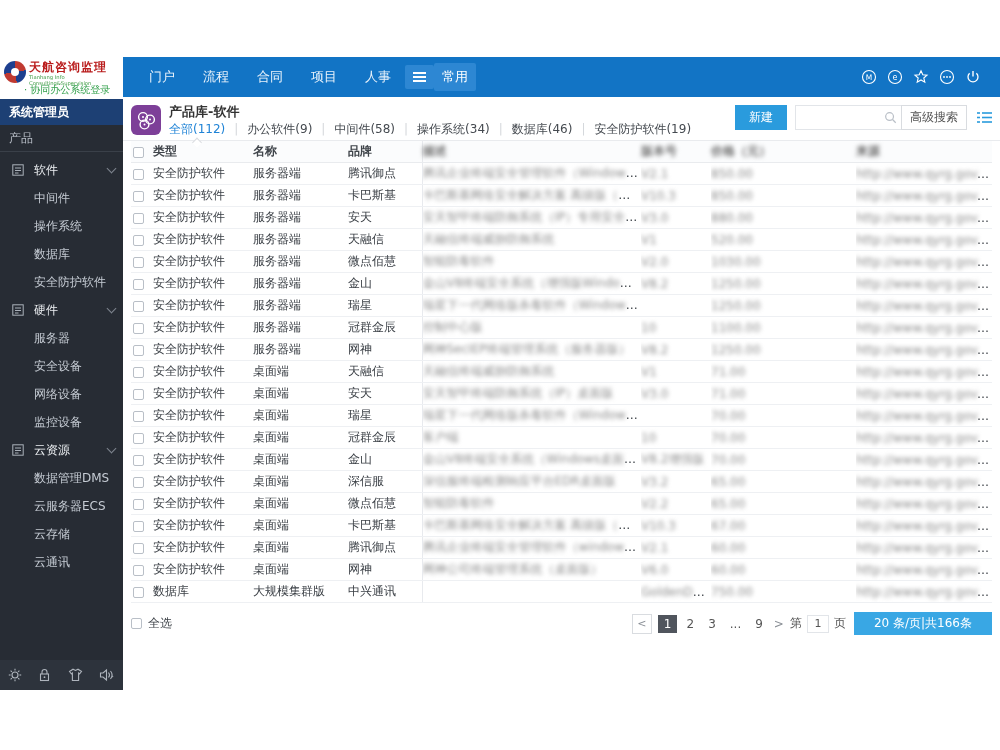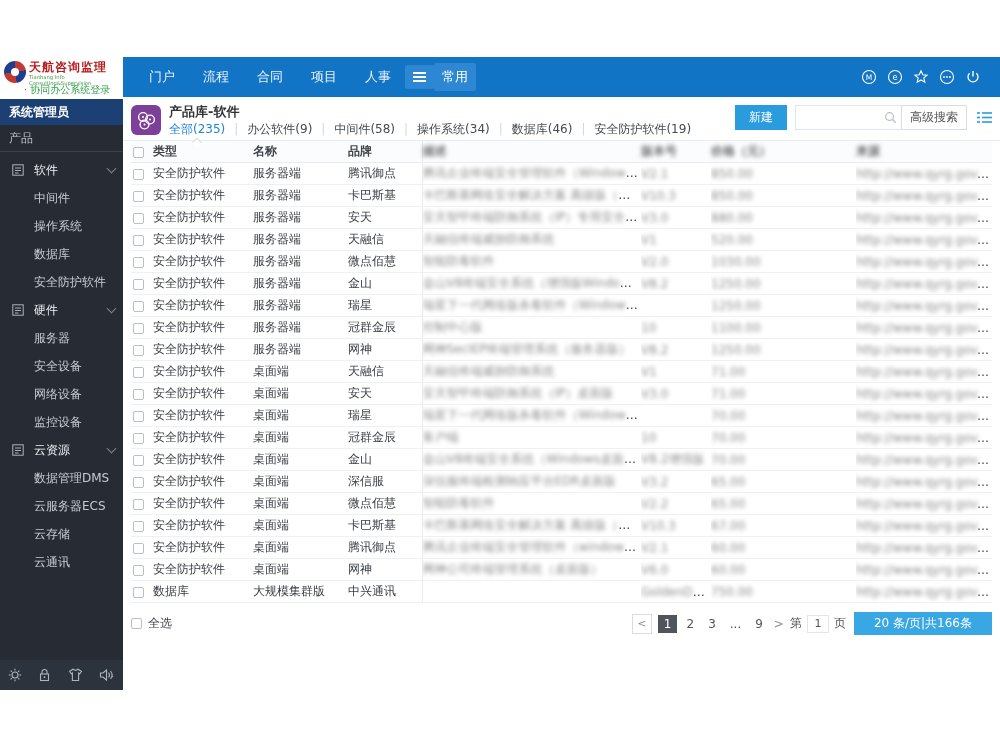--- a/index.html
+++ b/index.html
@@ -274,21 +274,21 @@
             <circle cx="15" cy="10.5" r="4.4" fill="none" stroke="#fff" stroke-width="1.4"></circle>
             <circle cx="9.5" cy="15.5" r="4.4" fill="none" stroke="#fff" stroke-width="1.4"></circle>
             <circle cx="8" cy="8" r="1" fill="#fff"></circle>
             <circle cx="15" cy="10.5" r="1" fill="#fff"></circle>
             <circle cx="9.5" cy="15.5" r="1" fill="#fff"></circle>
           </svg>
       </div>
       <div class="title-block">
         <div class="page-title">产品库-软件</div>
         <div class="tabs" id="tabs">
-            <span class="tab active">全部(235)</span>
+            <span class="tab active">全部(112)</span>
             <span class="tab-sep">|</span>
             <span class="tab">办公软件(9)</span>
             <span class="tab-sep">|</span>
             <span class="tab">中间件(58)</span>
             <span class="tab-sep">|</span>
             <span class="tab">操作系统(34)</span>
             <span class="tab-sep">|</span>
             <span class="tab">数据库(46)</span>
             <span class="tab-sep">|</span>
             <span class="tab">安全防护软件(19)</span>

